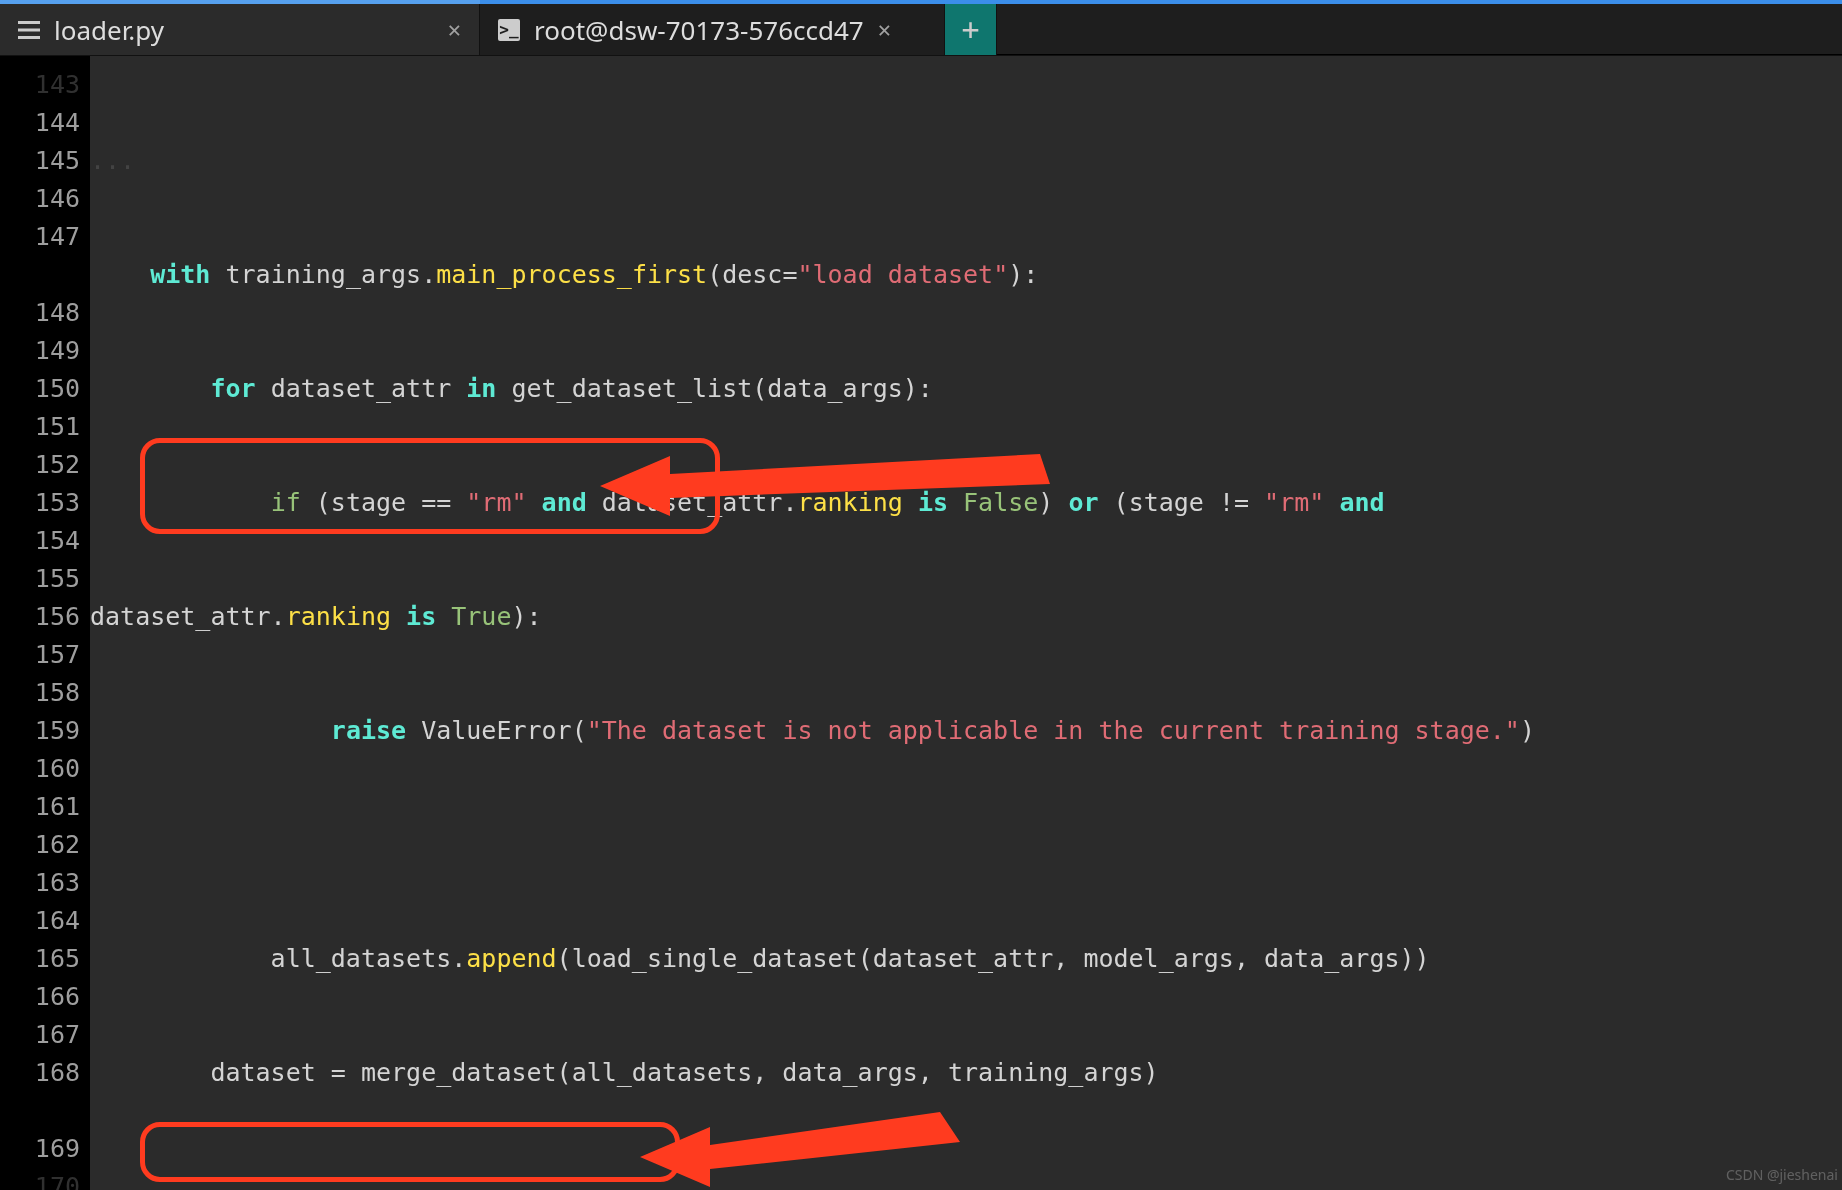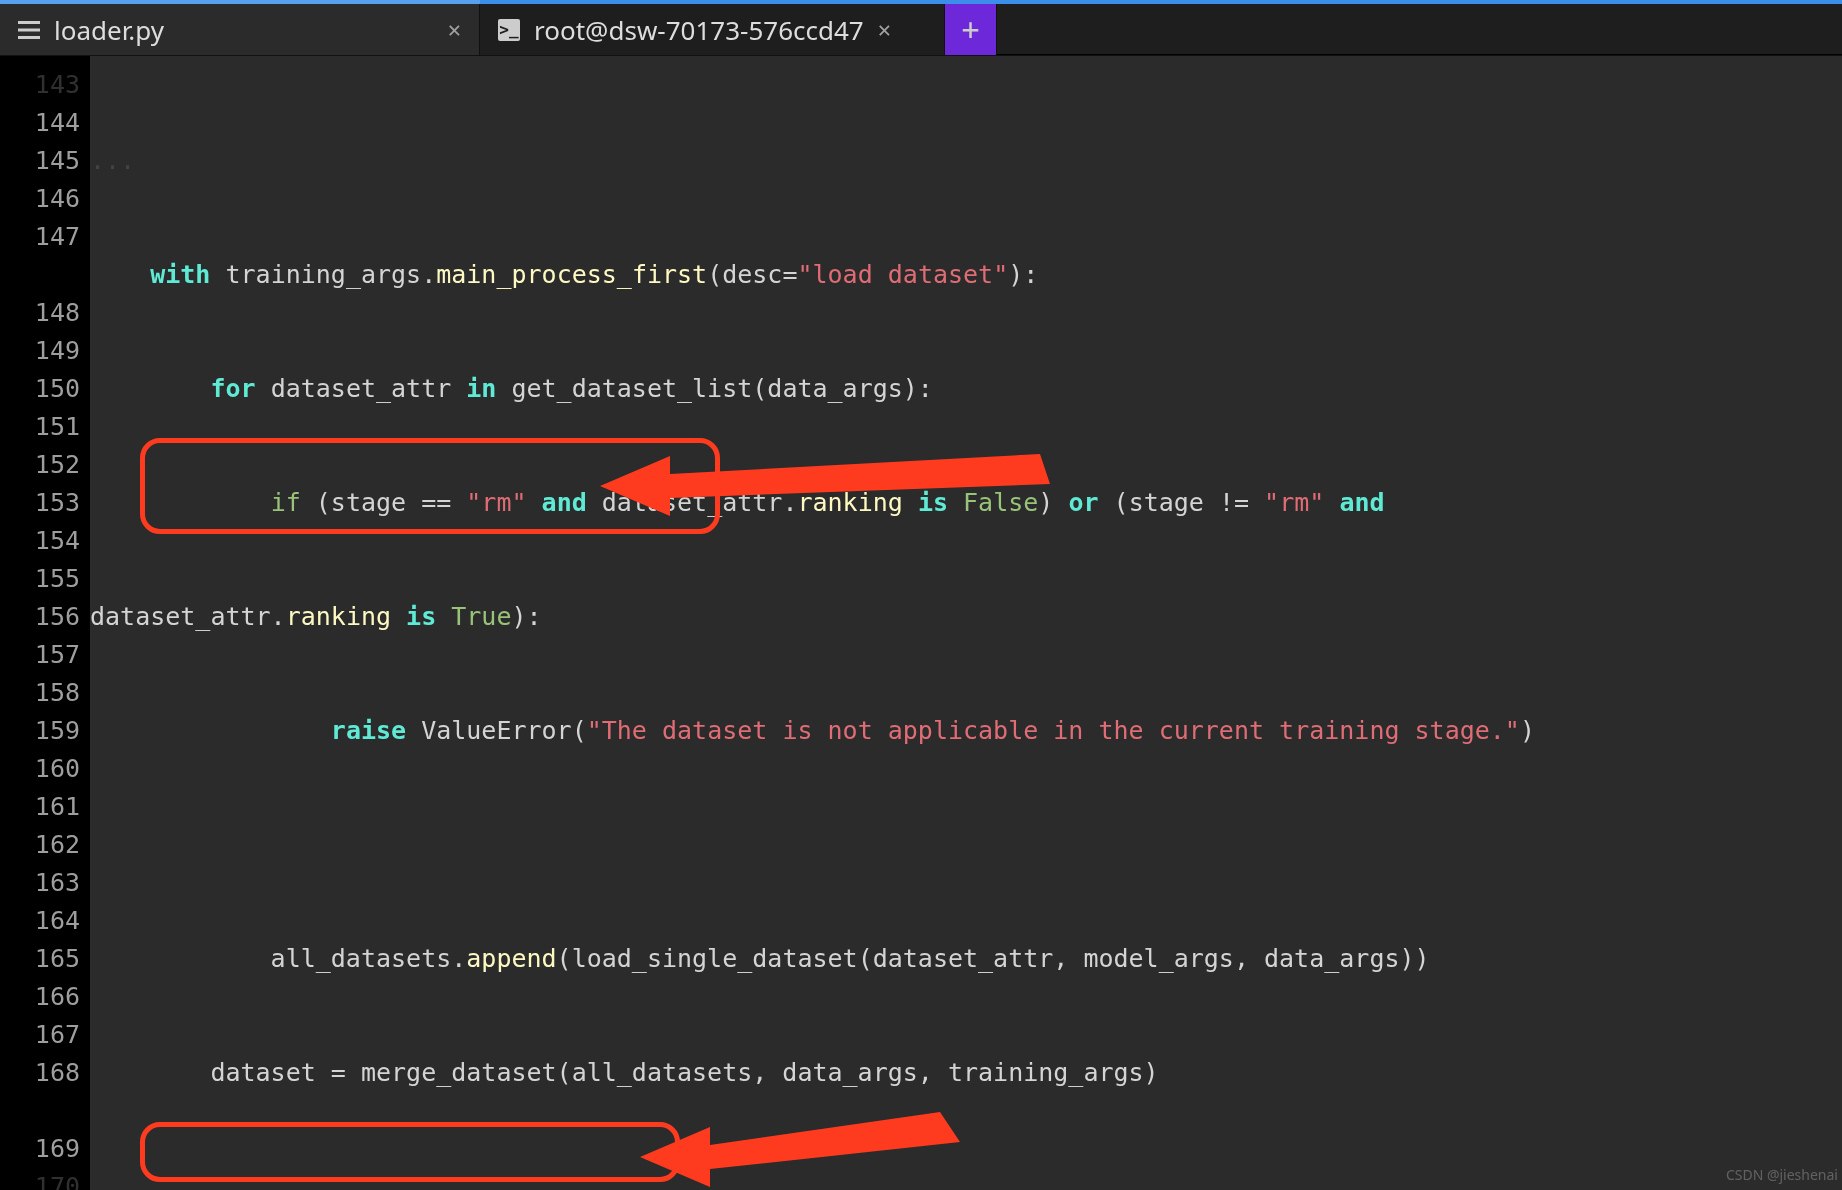--- a/index.html
+++ b/index.html
@@ -12,21 +12,21 @@
     color: #ccc;
     overflow: hidden;
   }
   .top-border { height: 4px; background: #3b8eea; }
   .partial-border {
     position: absolute; top: 0; left: 0; height: 4px; width: 480px;
     background: #56a0ee;
   }
   .tabbar {
     height: 52px;
-    background: #6d28d9;
+    background: #0f766e;
     display: flex;
     align-items: stretch;
     border-bottom: 1px solid #111;
   }
   .tab {
     display: flex;
     align-items: center;
     padding: 0 18px;
     gap: 14px;
     border-right: 1px solid #111;
@@ -82,21 +82,21 @@
     padding-top: 10px;
     line-height: 38px;
     white-space: pre;
     font-size: 25px;
     position: relative;
   }
   .code .row { height: 38px; }
   .kw { color: #5eead4; font-weight: bold; }
   .str { color: #e06c75; }
   .g { color: #98c379; }                               
-  .bl { color: #fef9c3; }
+  .bl { color: #fde047; }
   .wht { color:#d4d4d4;}
   .red-box {
     position: absolute;
     border: 5px solid #ff3b1f;
     border-radius: 20px;
     pointer-events: none;
   }
   .arrow {
     position: absolute;
     pointer-events: none;

